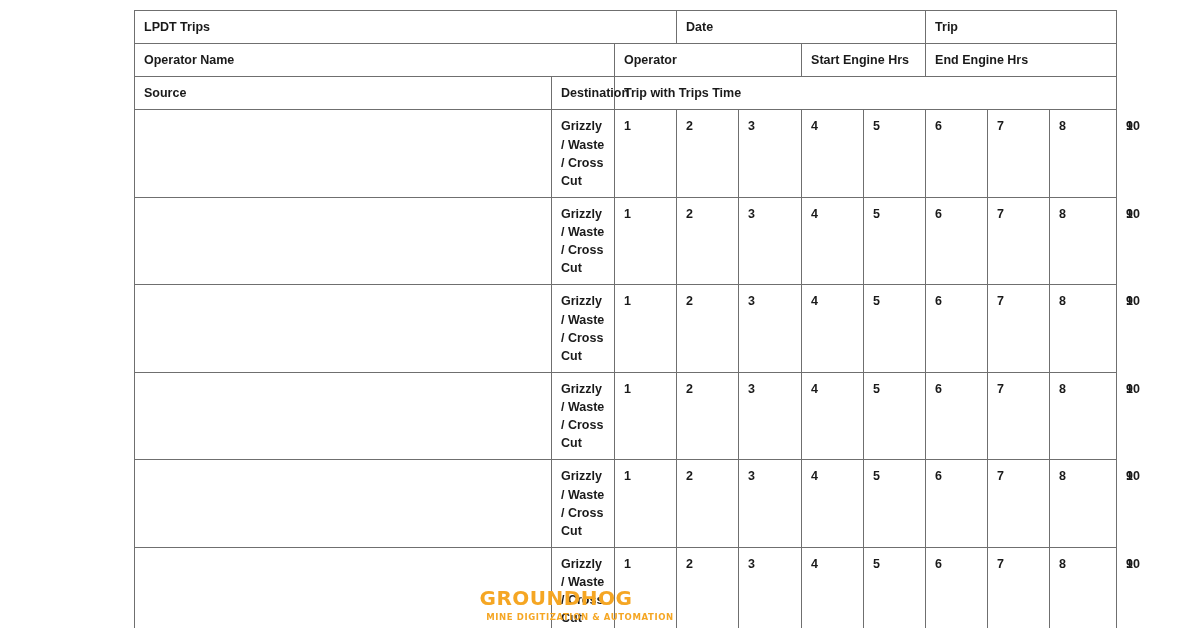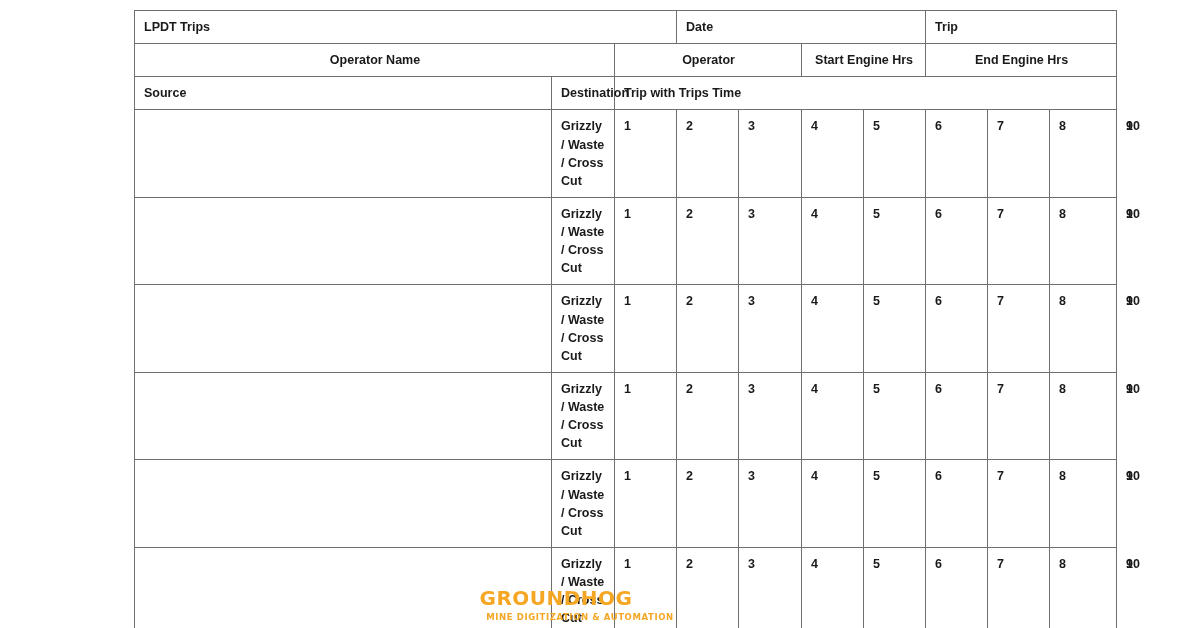--- a/index.html
+++ b/index.html
@@ -39,21 +39,21 @@
   td.center {
     text-align: left;
     vertical-align: middle;
   }
   td.mid {
     vertical-align: middle;
     margin-top: 20px;
   }
   td.blank { }
   .r-head td { height: 22px; }
-  .r-head2 td { height: 26px; text-align: center; }
+  .r-head2 td { height: 26px; }
   .r-source td { height: 18px; }
   .trip-row td { height: 34px; }
   .trip-num {
     font-size: 12.5px;
     font-weight: bold;
   }
   .dest {
     font-size: 12.5px;
     font-weight: bold;
     line-height: 1.5;

